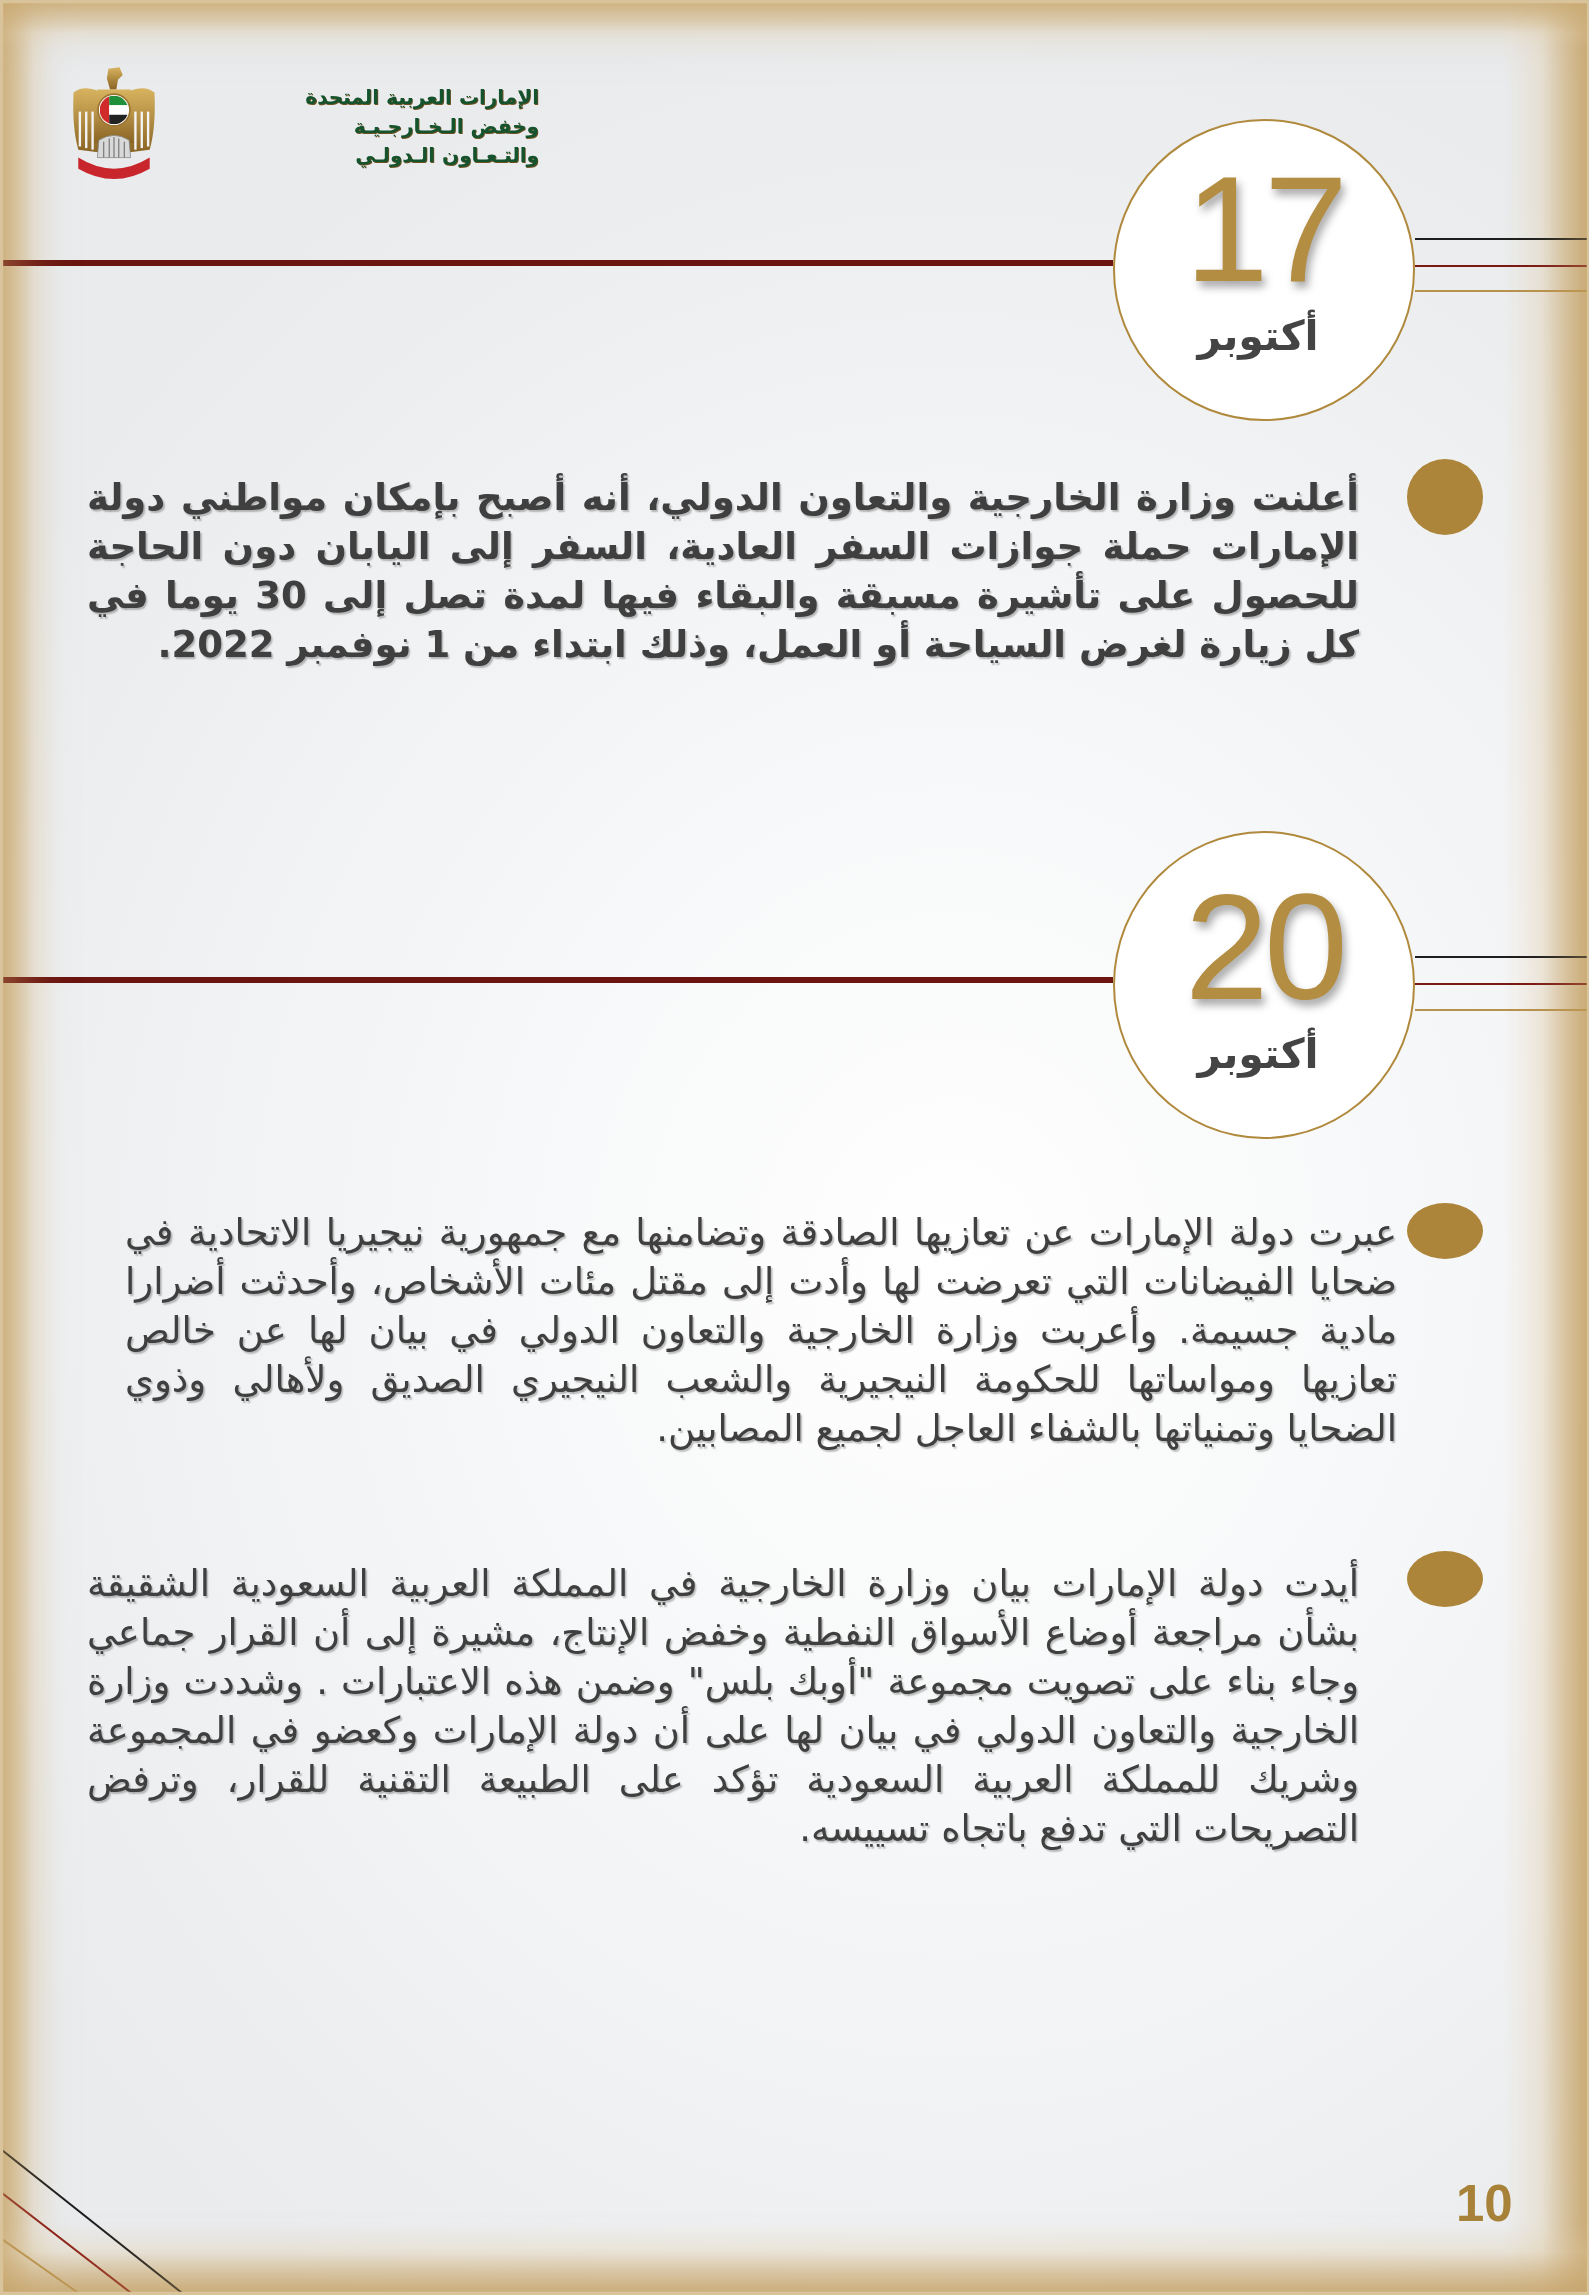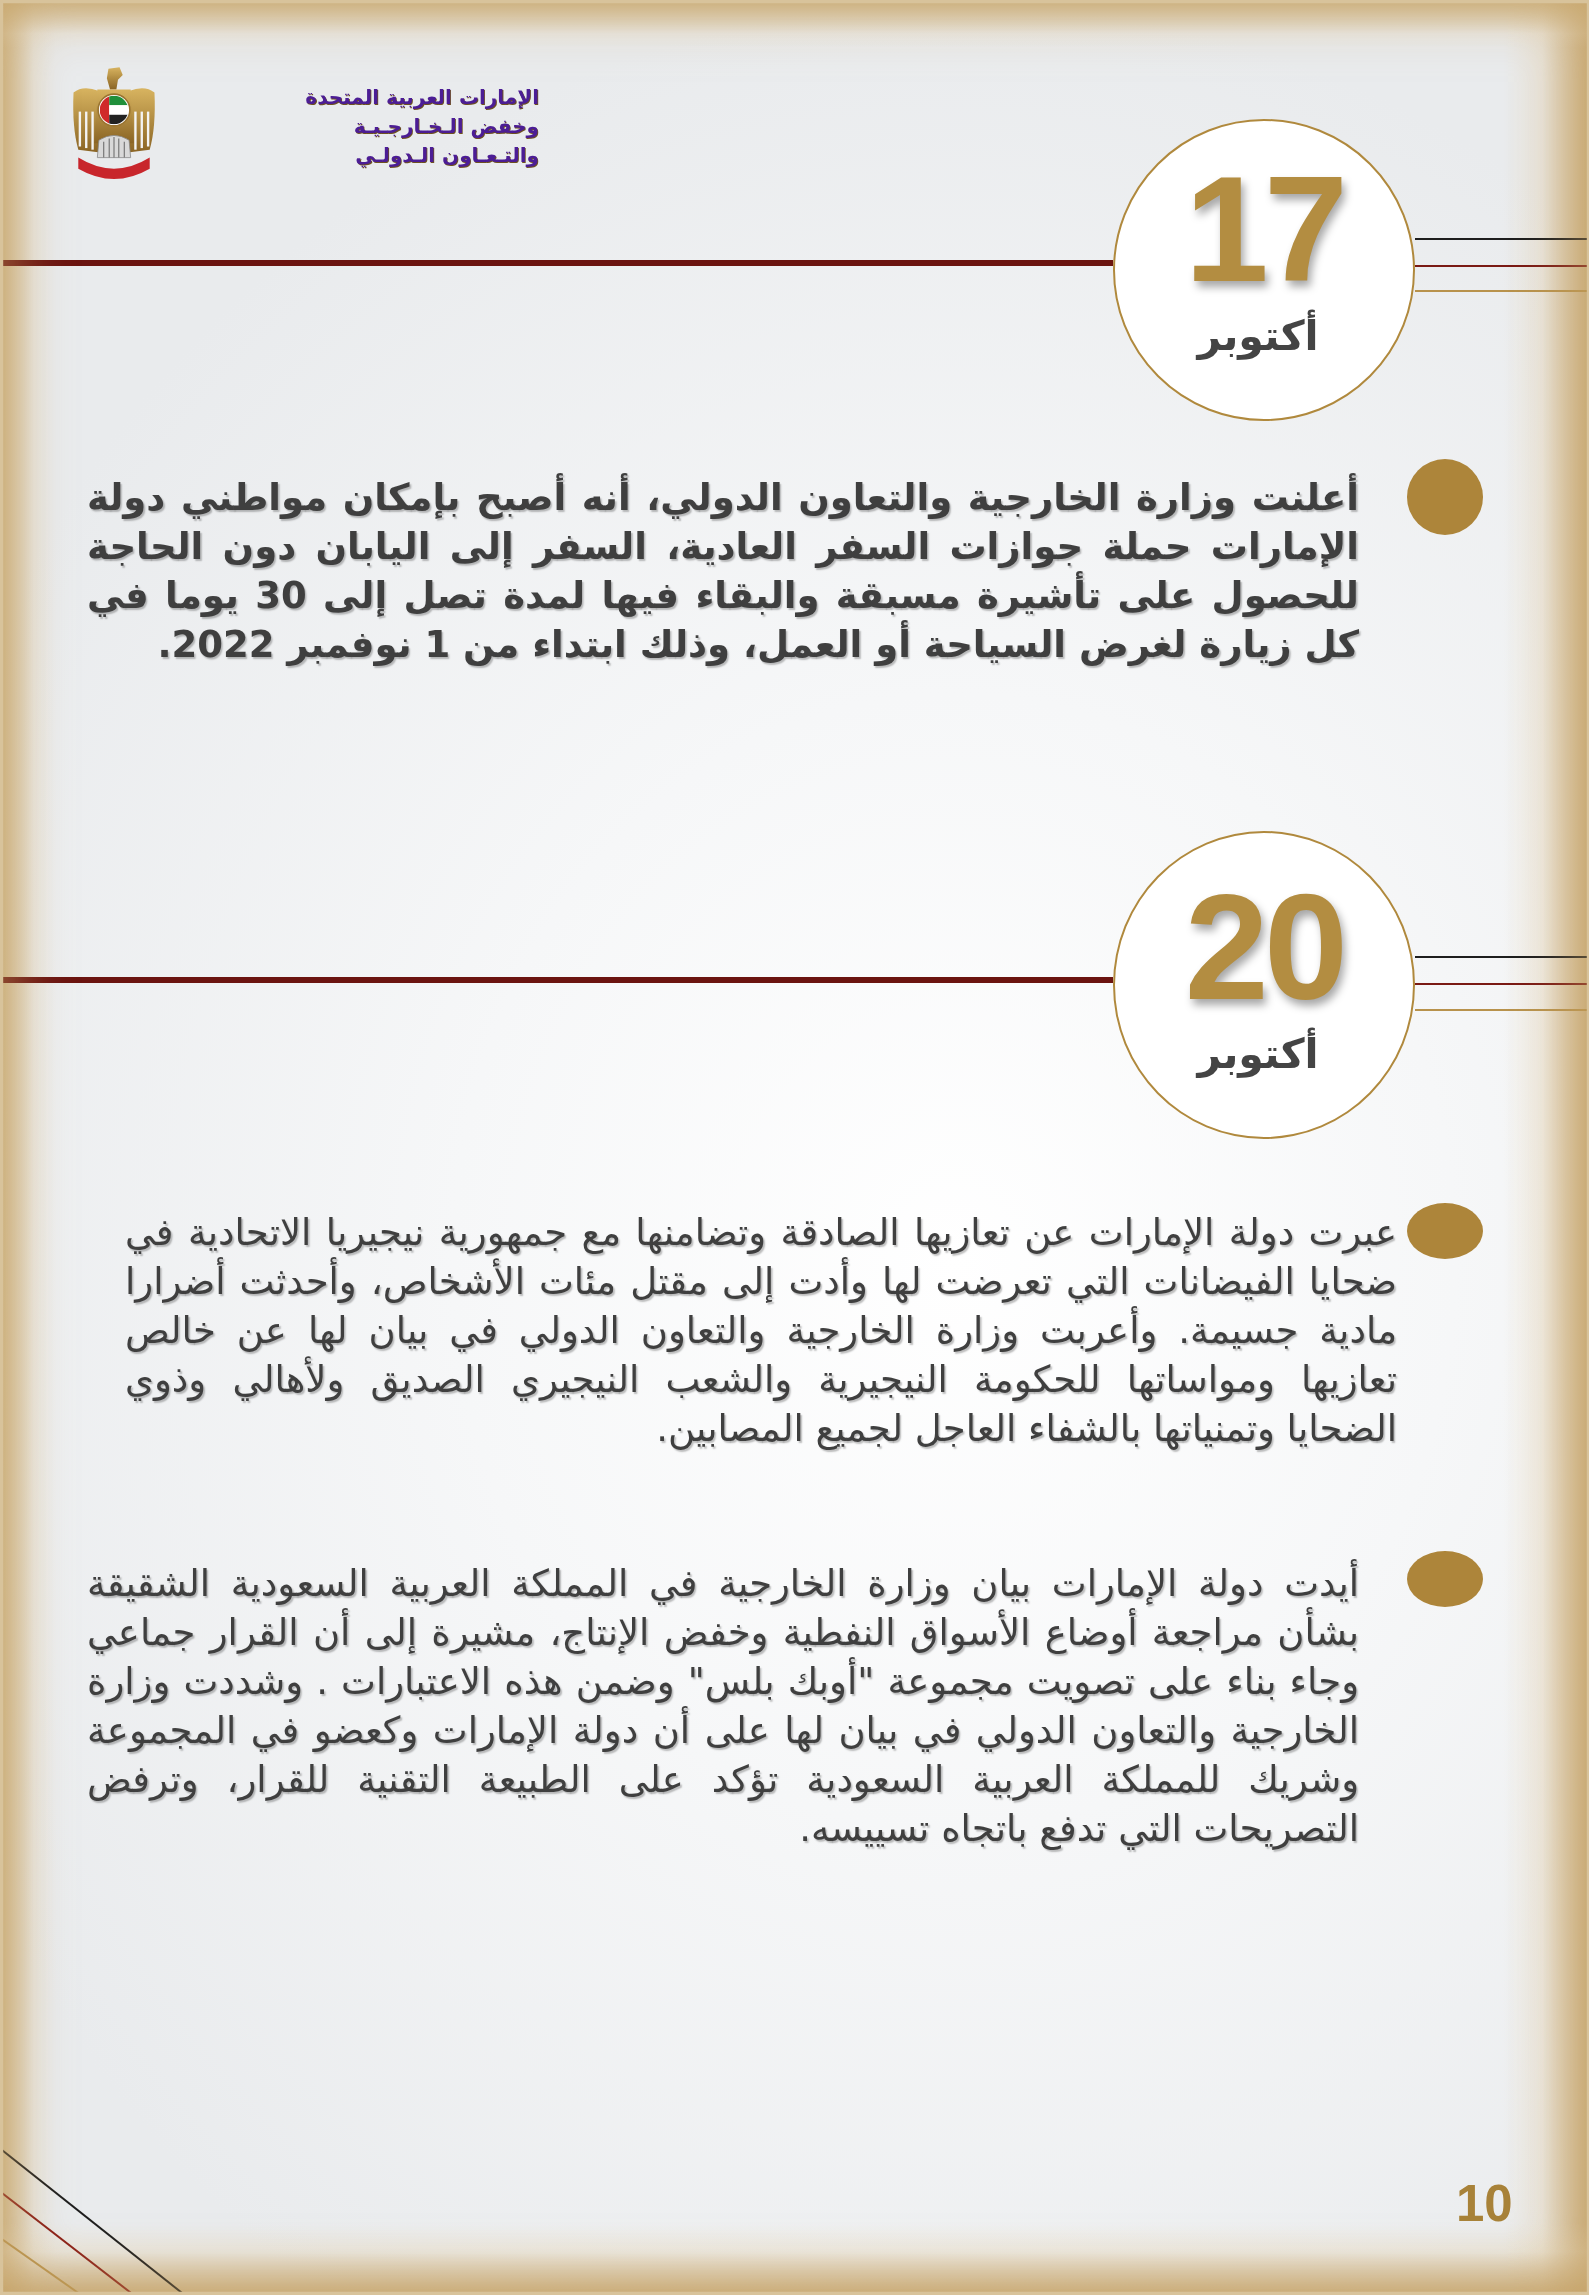--- a/index.html
+++ b/index.html
@@ -34,40 +34,40 @@
       position: absolute; left: 0; right: 0; bottom: 0; height: 72px; pointer-events: none;
       background: linear-gradient(to top, rgba(200,168,112,0.85), rgba(235,220,190,0.3) 60%, rgba(255,255,255,0));
     }
 
     
     .emblem { position: absolute; left: 67px; top: 64px; width: 94px; height: 119px; }
     .ministry {
       position: absolute; left: 181px; top: 83px; width: 358px;
       direction: rtl; text-align: right;
       font-family: "DejaVu Sans", sans-serif; font-weight: bold;
-      color: #4c1d95; font-size: 20px; line-height: 29px;
+      color: #14532d; font-size: 20px; line-height: 29px;
       text-shadow: 0.8px 0.8px 0 #6d5020;
     }
     .ministry div { white-space: nowrap; }
     .ministry .l2 { letter-spacing: 4.8px; }
     .ministry .l3 { letter-spacing: 5.6px; }
 
     
     .bar-left { position: absolute; left: 0; height: 6.4px; background: #6b1410; }
     .thin { position: absolute; height: 2.4px; right: 0; }
     .thin.black { background: #1e1e1e; }
     .thin.red { background: #7a1a14; }
     .thin.gold { background: #b8924c; }
     .date-circle {
       position: absolute; width: 302px; height: 302px; border-radius: 50%;
       border: 2.4px solid #b0893d; background: #ffffff; box-sizing: border-box;
     }
     .date-num {
       position: absolute; left: 0; right: 0; top: 32px; text-align: center;
-      font-family: "Liberation Sans", sans-serif; font-weight: bold;
+      font-family: "Liberation Sans", sans-serif; font-weight: normal;
       font-size: 151px; line-height: 151px; color: #b38d41;
       letter-spacing: -4.8px;
       text-shadow: 3.2px 6.4px 8px rgba(0,0,0,0.35);
     }
     .date-month {
       position: absolute; left: 0; right: 12px; top: 191px; text-align: center;
       direction: rtl; font-family: "DejaVu Sans", sans-serif; font-weight: bold;
       font-size: 41px; color: #444444;
     }
 

